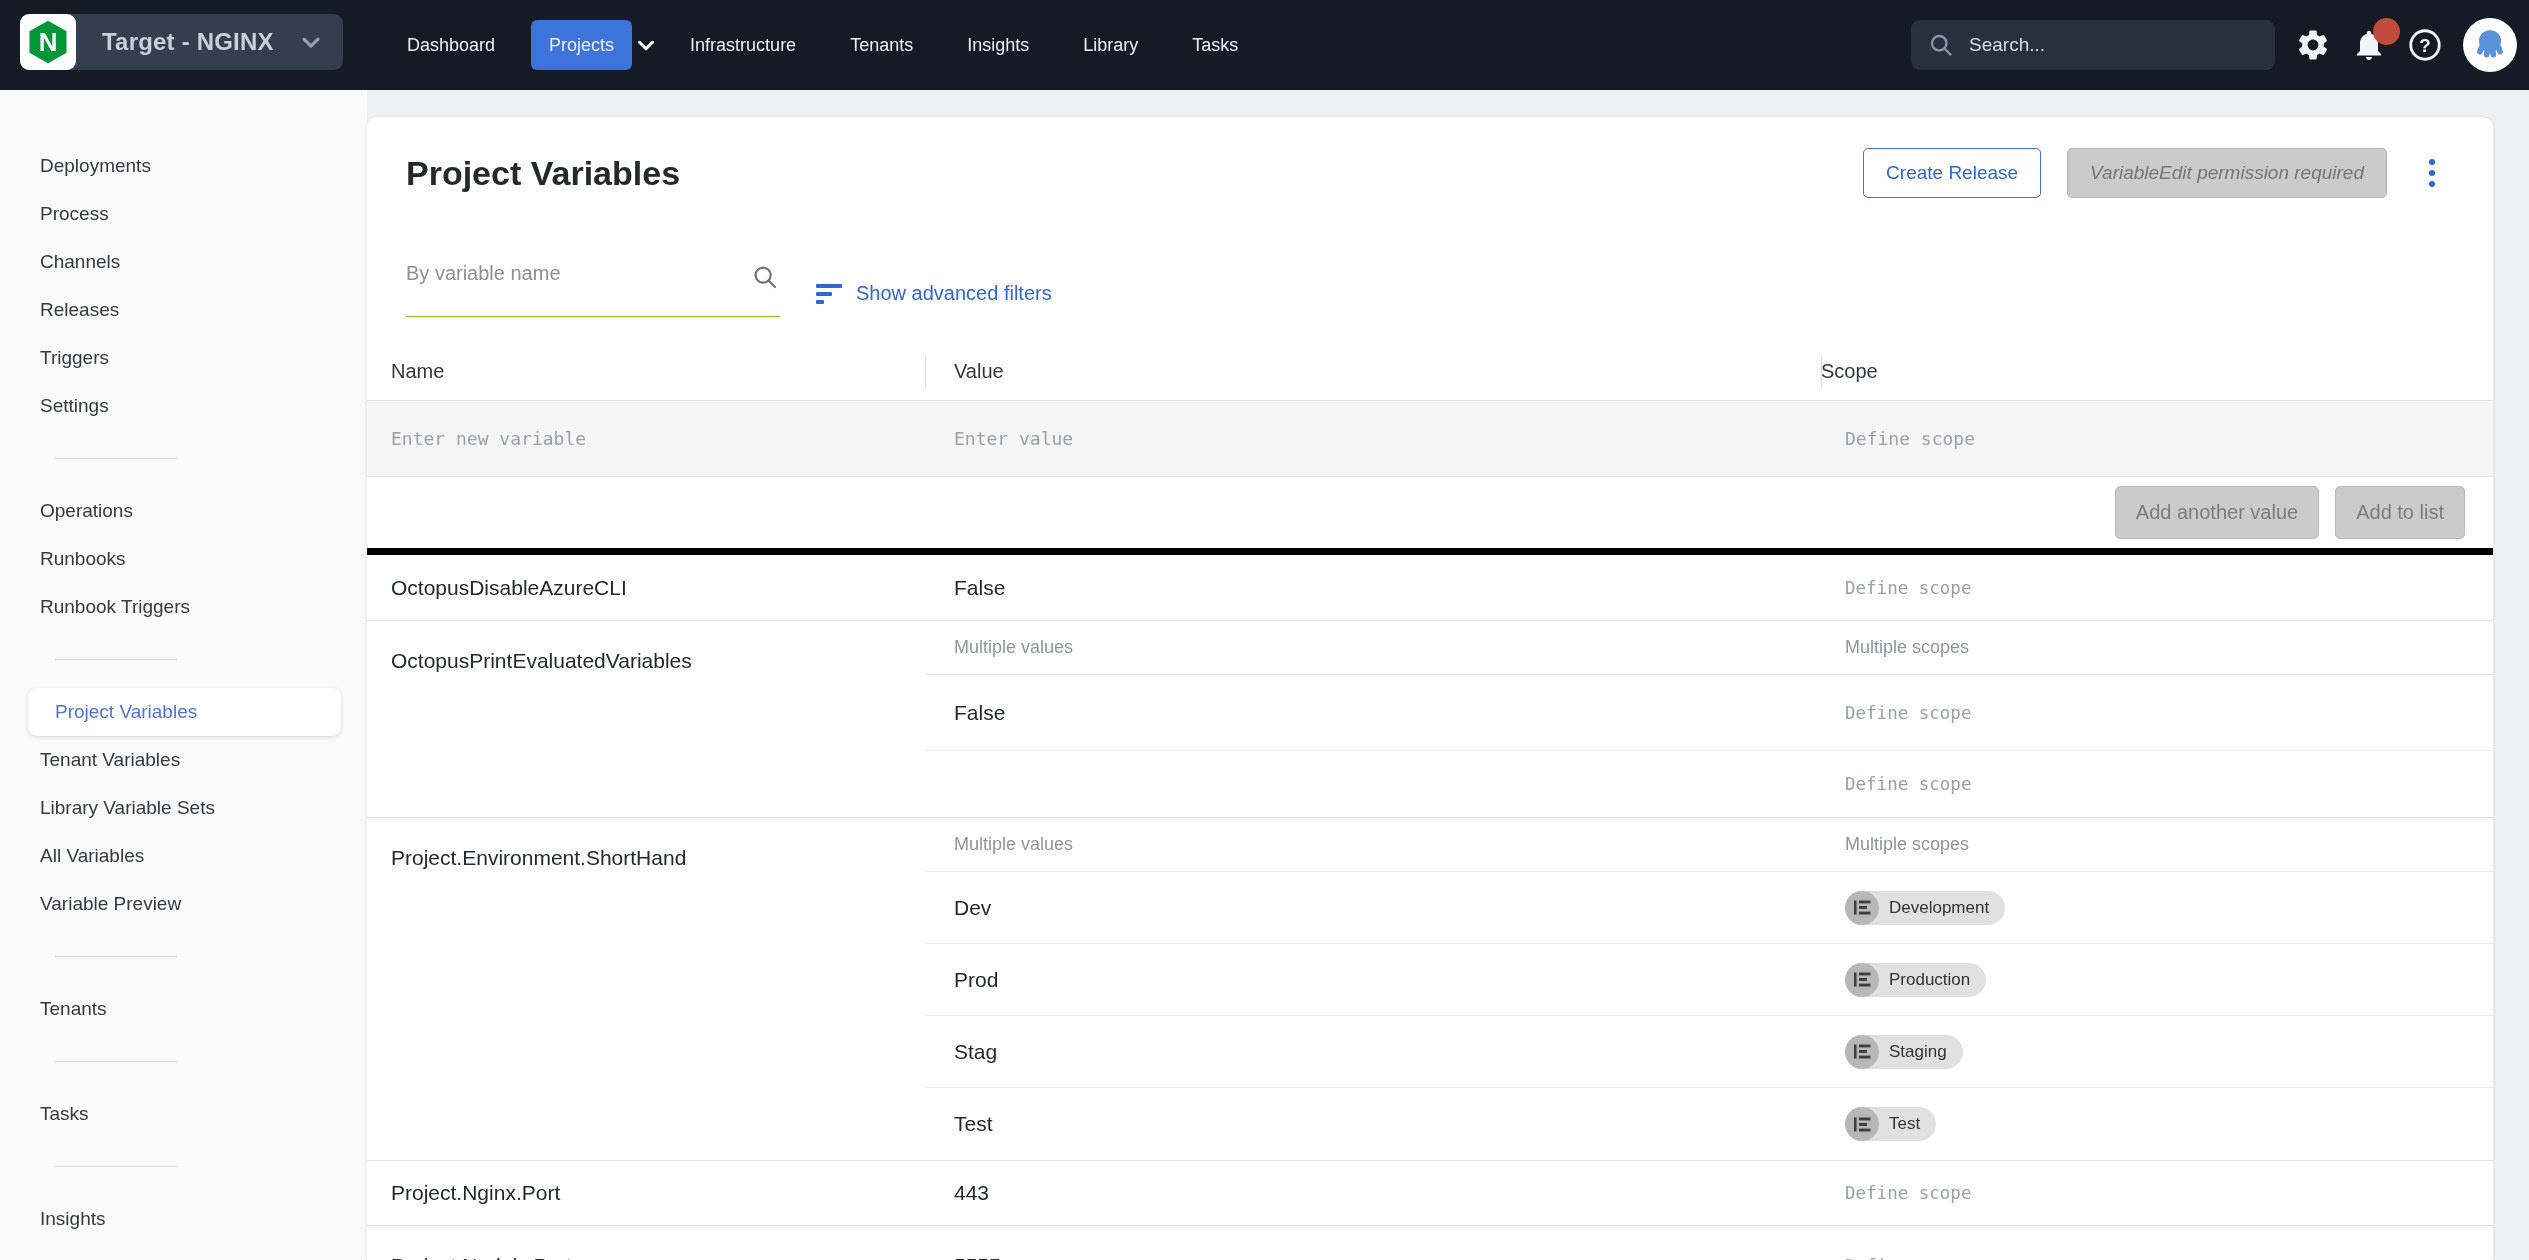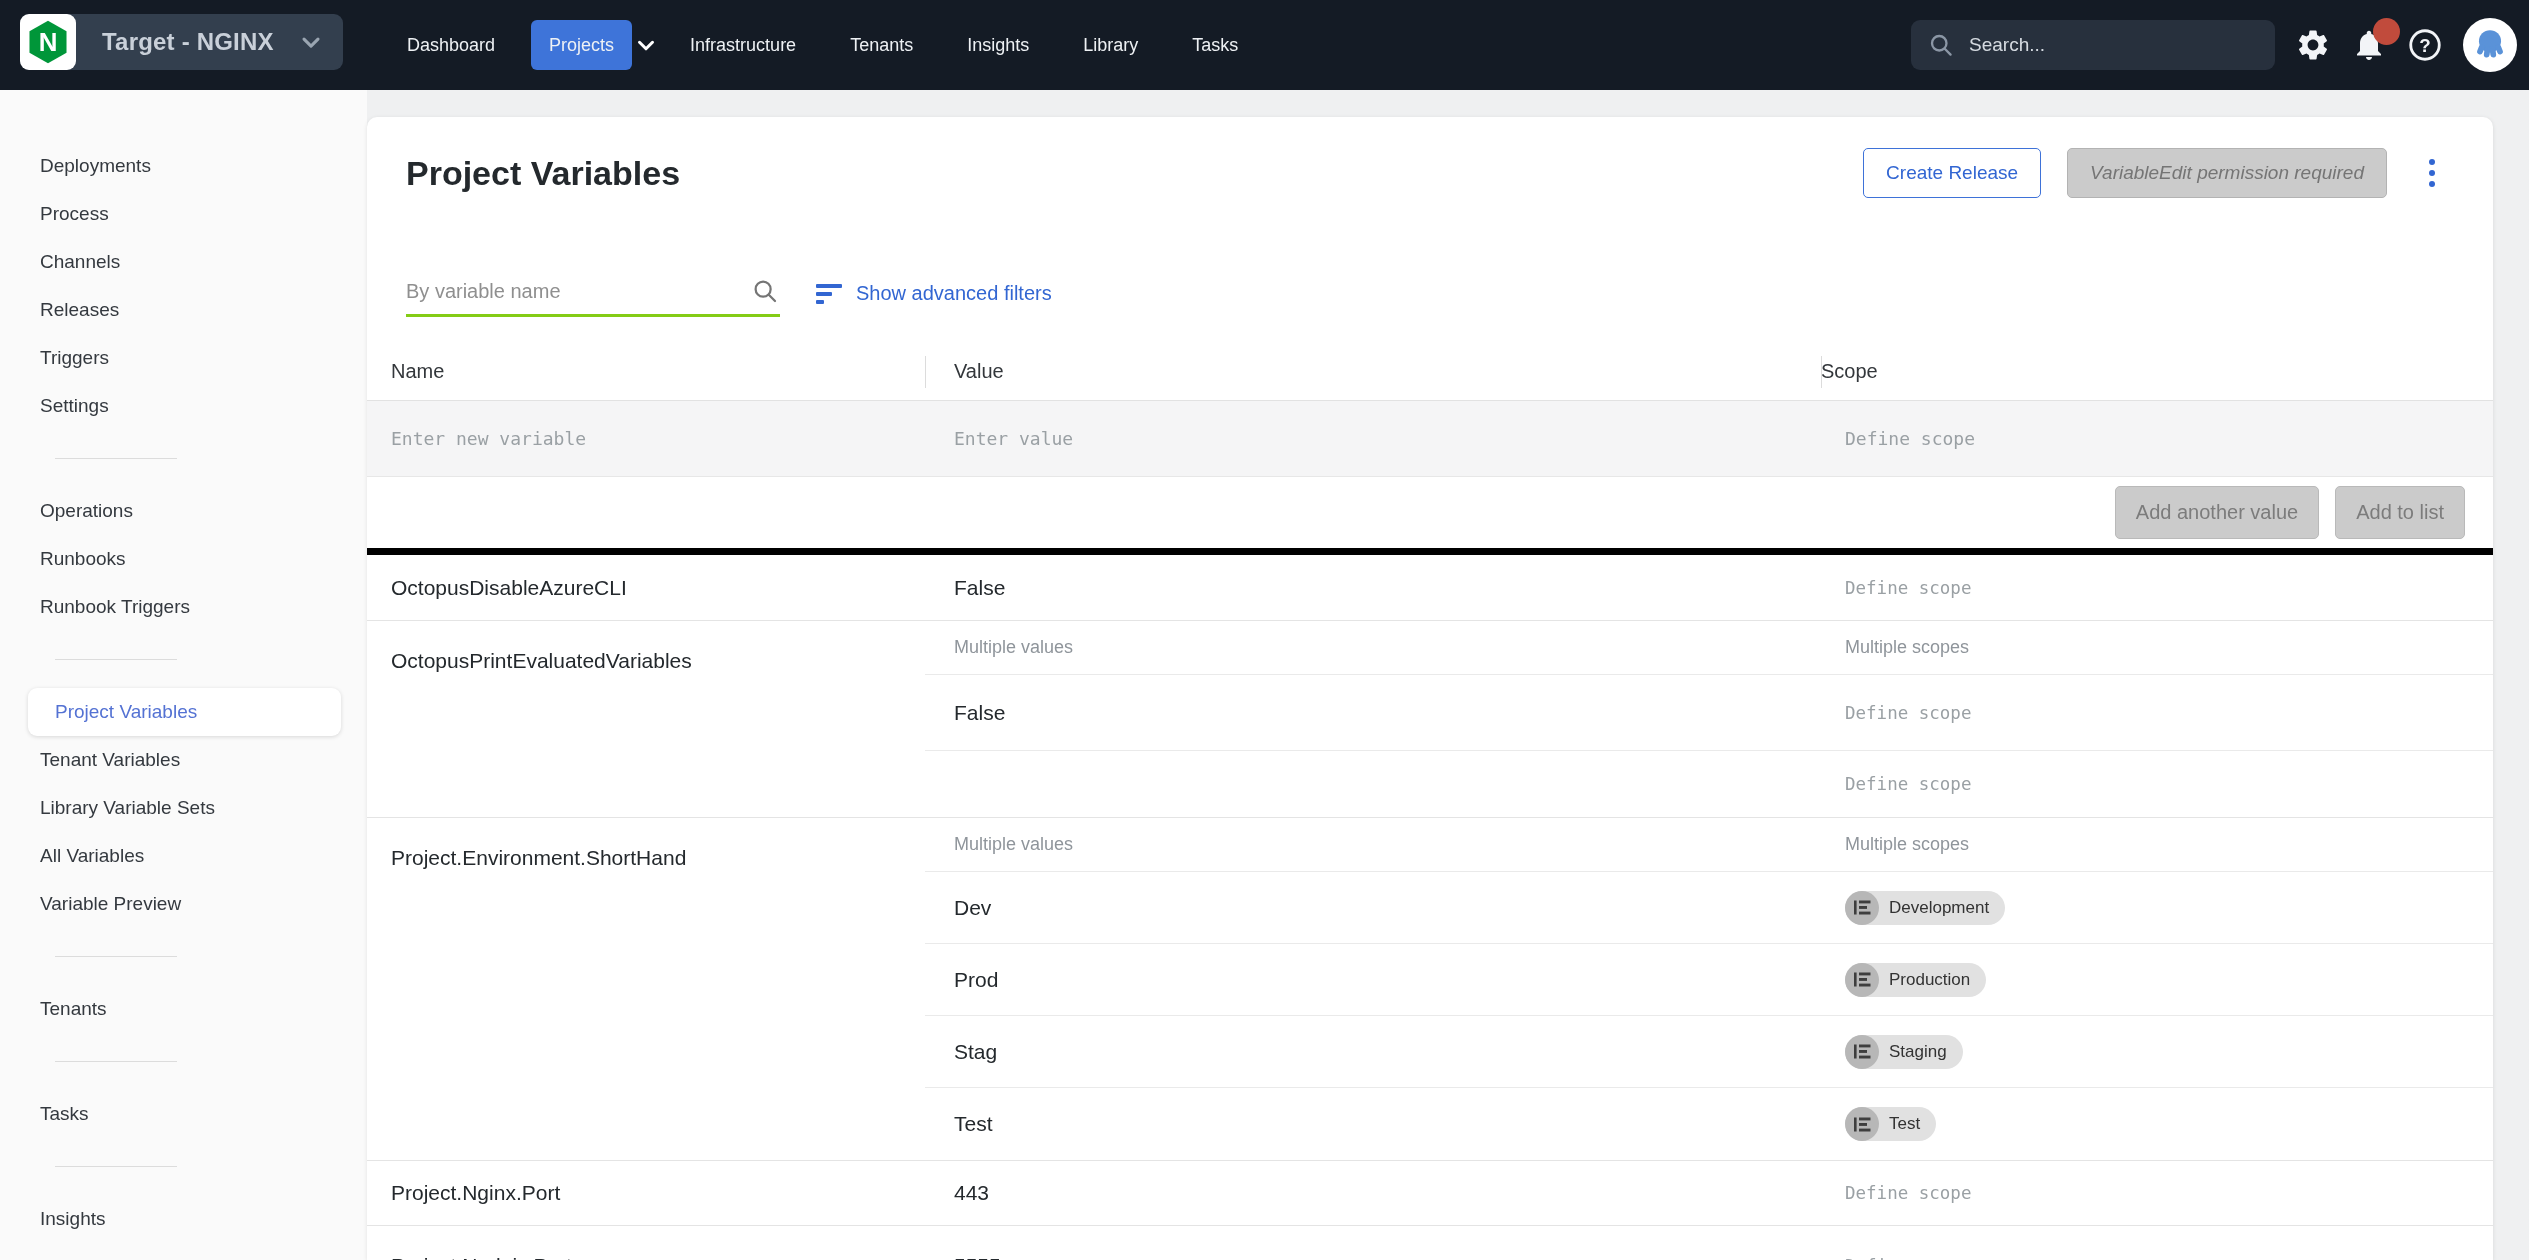--- a/index.html
+++ b/index.html
@@ -52,21 +52,21 @@
   .page-title{font-size:34px;font-weight:700;color:var(--text-dark);margin-left:15px;}
   .header-actions{margin-left:auto;display:flex;align-items:center;gap:26px;}
   .btn{font-family:"Liberation Sans",sans-serif;font-size:19px;font-weight:500;border-radius:5px;
     padding:13px 22px;cursor:pointer;white-space:nowrap;}
   .btn-outline{background:#fff;color:var(--accent);border:1px solid #3e72d8;}
   .btn-disabled{background:var(--disabled-bg);color:var(--disabled-text);border:1px solid #b3b3b3;cursor:default;font-style:italic;}
   .kebab{display:flex;flex-direction:column;gap:5px;padding:8px 10px;cursor:pointer;margin-left:6px;}
   .kebab span{width:6px;height:6px;border-radius:50%;background:var(--accent);}
 
   .filter-row{margin:60px 0 0 39px;height:56px;display:flex;align-items:flex-end;}
-  .filter-input{width:374px;border-bottom:3px solid #84cc16;display:flex;align-items:center;padding-bottom:8px;}
+  .filter-input{width:374px;border-bottom:1px solid #84cc16;display:flex;align-items:flex-start;padding-bottom:24px;}
   .filter-input input{border:none;outline:none;font-size:20px;color:#34393f;font-family:"Liberation Sans",sans-serif;width:100%;background:transparent;}
   .filter-input input::placeholder{color:#8f8f8f;}
   .adv-filter{display:flex;align-items:center;gap:12px;margin-left:36px;cursor:pointer;padding-bottom:12px;}
   .adv-filter .label{color:var(--accent);font-size:20px;font-weight:500;}
   .filter-bars{display:flex;flex-direction:column;gap:4px;width:28px;}
   .filter-bars i{display:block;height:4px;background:var(--accent);border-radius:1px;}
   .filter-bars i:nth-child(1){width:26px;}.filter-bars i:nth-child(2){width:16px;}.filter-bars i:nth-child(3){width:8px;}
 
   
   .thead{margin-top:26px;height:58px;position:relative;display:flex;align-items:center;border-bottom:1px solid #e2e2e2;}

